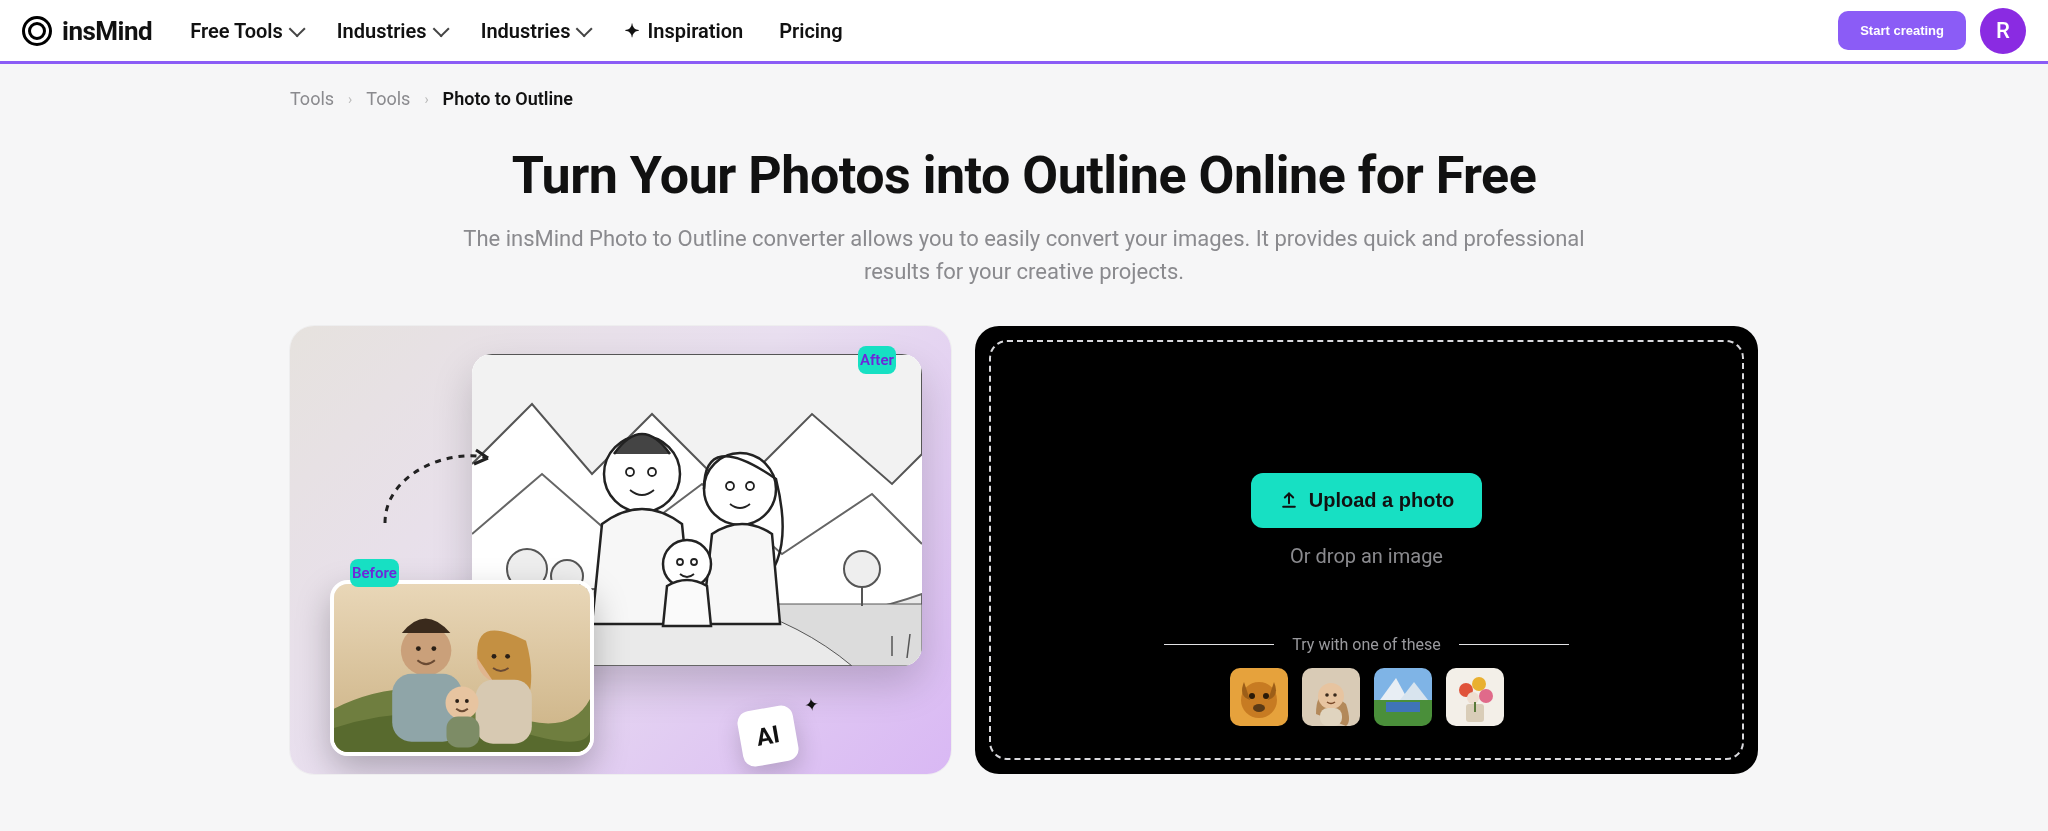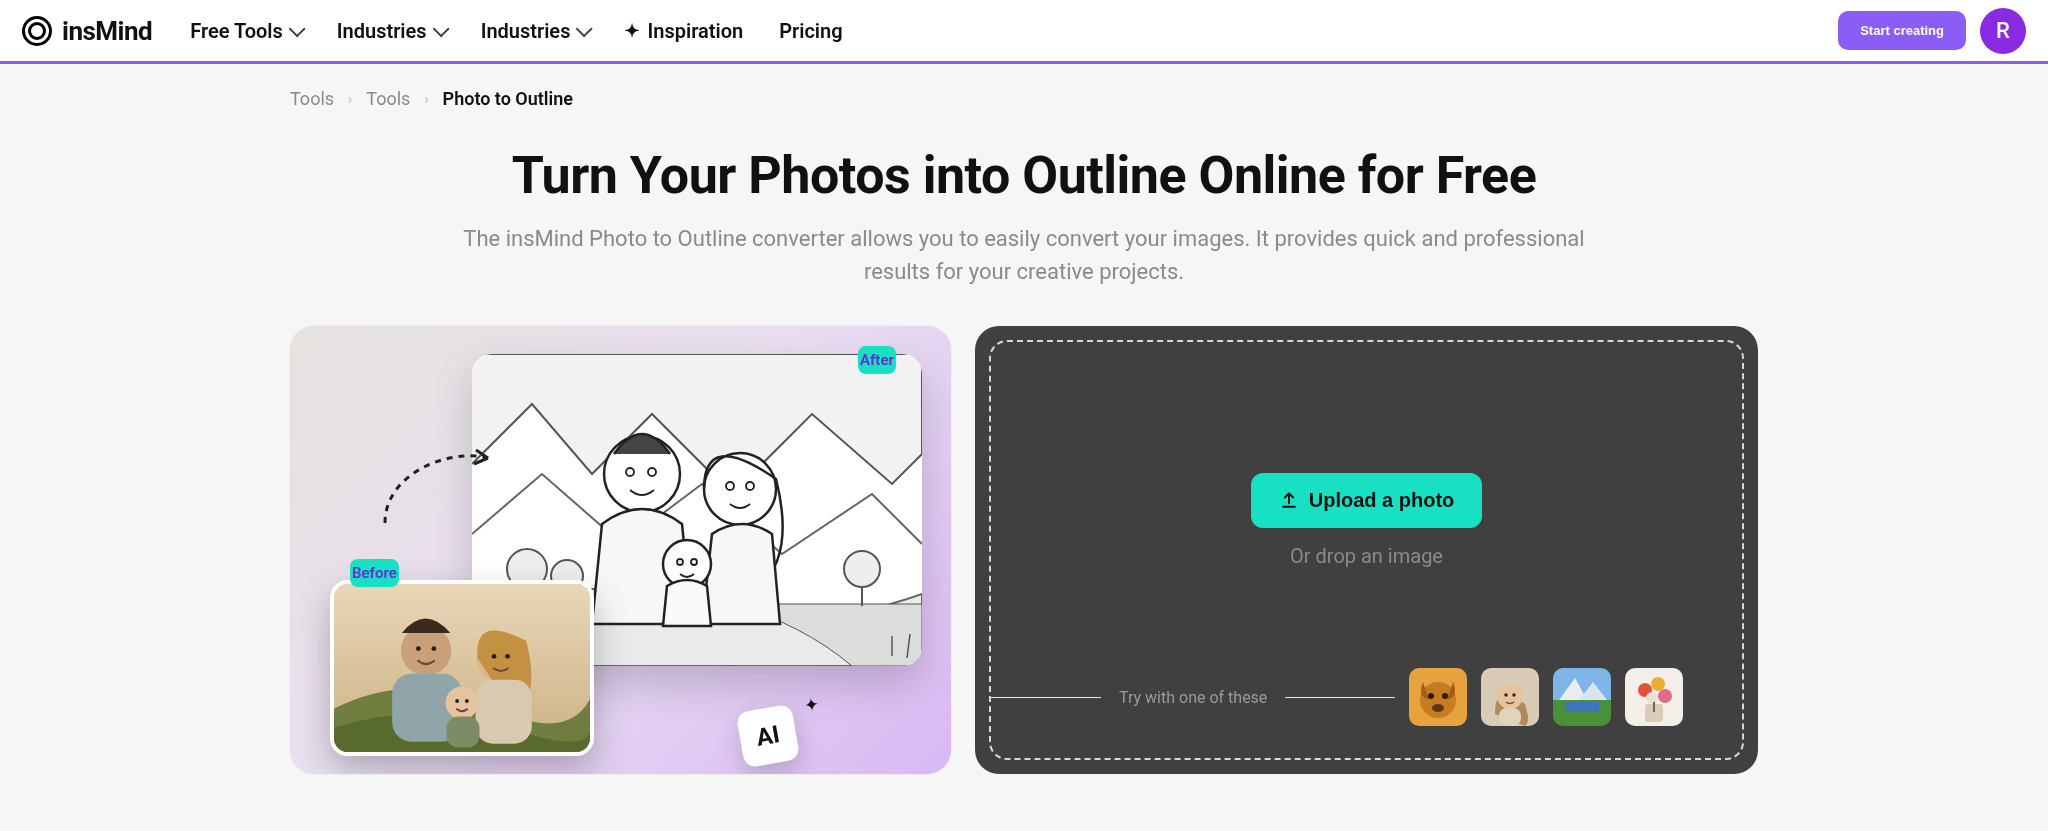--- a/index.html
+++ b/index.html
@@ -208,21 +208,21 @@
     left: 514px; top: 368px;
     font-size: 18px;
     transform: rotate(-8deg);
   }
 
   
   .upload {
     width: 796px;
     height: 448px;
     border-radius: 24px;
-    background: #404040;
+    background: #000000;
     position: relative;
     display: flex;
     flex-direction: column;
     align-items: center;
     justify-content: center;
   }
   .upload-inner {
     position: absolute;
     inset: 14px;
     border: 2px dashed #d8d8dc;
@@ -250,21 +250,21 @@
   .drop-hint {
     margin-top: 16px;
     color: #8a8a8e;
     font-size: 20px;
   }
   .try-row {
     position: absolute;
     bottom: 32px;
     width: 100%;
     display: flex;
-    flex-direction: row;
+    flex-direction: column;
     align-items: center;
     gap: 14px;
   }
   .try-label {
     color: #9a9a9e;
     font-size: 16px;
     position: relative;
     display: flex;
     align-items: center;
     gap: 18px;

